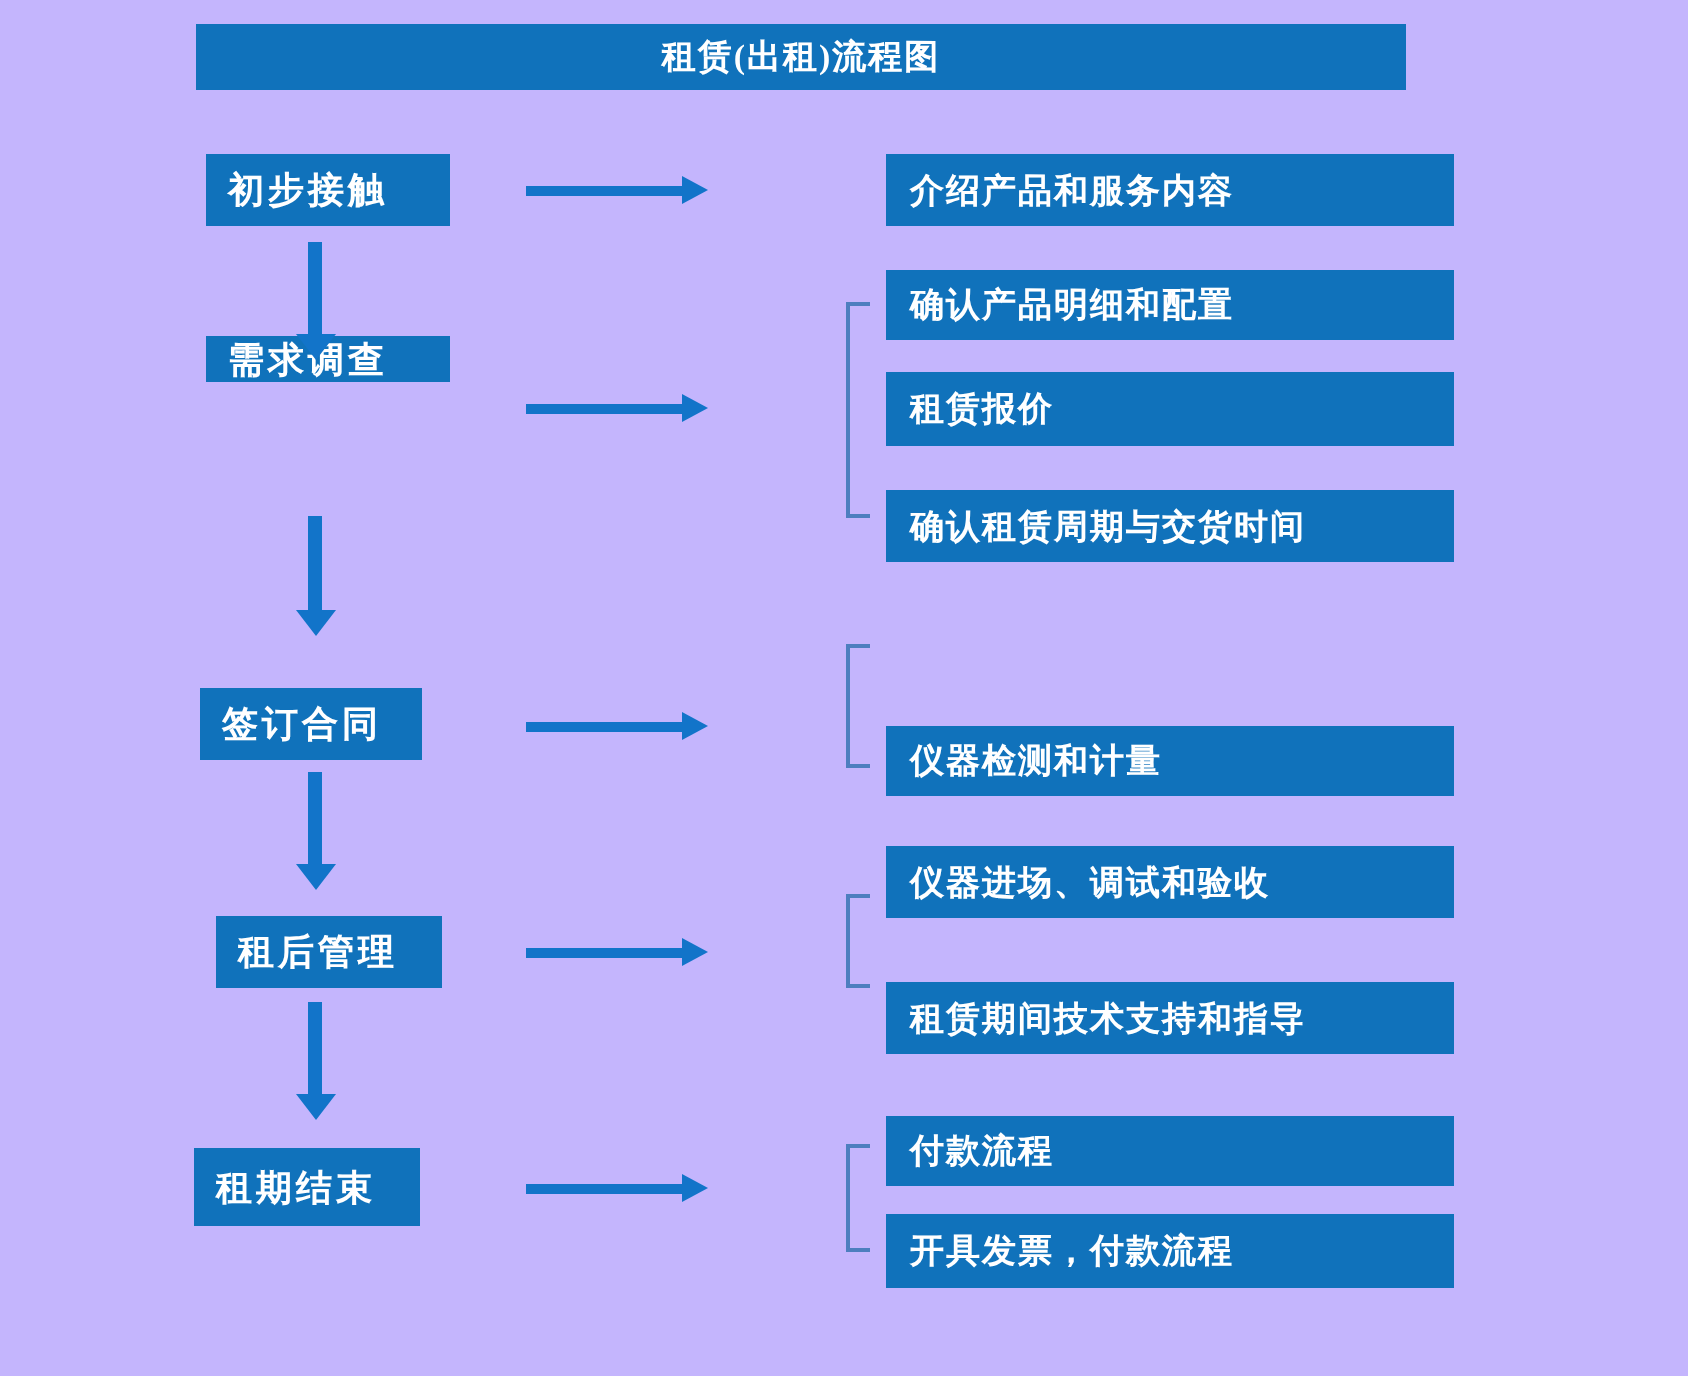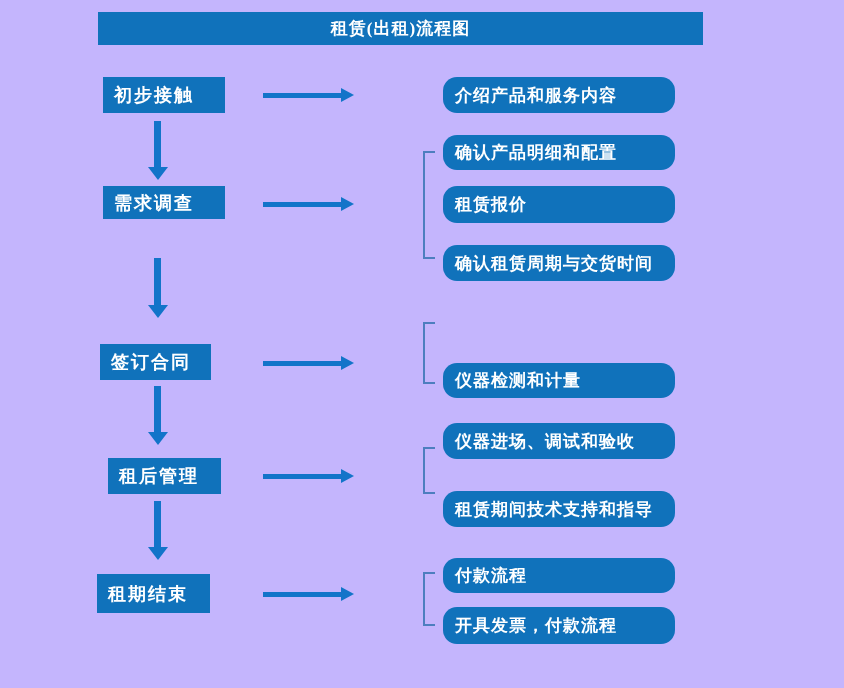--- a/index.html
+++ b/index.html
@@ -39,39 +39,38 @@
     color: #ffffff;
     font-size: 18px;
     font-weight: bold;
     letter-spacing: 2px;
     display: flex;
     align-items: center;
     padding-left: 11px;
     box-sizing: border-box;
   }
   .lb1 { left:103px; top:77px;  width:122px; height:36px; }
-  .lb2 { left:103px; top:186px; width:122px; height:33px; }
+  .lb2 { left:103px; top:168px; width:122px; height:23px; }
   .lb3 { left:100px; top:344px; width:111px; height:36px; }
   .lb4 { left:97px;  top:458px; width:113px; height:36px;margin-left:11px; }
   .lb5 { left:97px;  top:574px; width:113px; height:39px; }
   
   .detail-box {
     position: absolute;
     left: 443px;
-    width: 232px;
+    width: 284px;
     background: #1072bb;
     color: #ffffff;
     font-size: 17px;
     font-weight: bold;
     letter-spacing: 1px;
     display: flex;
     align-items: center;
     padding-left: 12px;
     box-sizing: border-box;
-    border-radius: 14px;
   }
   .rb1  { top:77px;  height:36px; }
   .rb2  { top:135px; height:35px; }
   .rb3  { top:186px; height:37px; }
   .rb4  { top:245px; height:36px; }
   .rb5  { top:313px; height:35px; }
   .rb6  { top:363px; height:35px; }
   .rb7  { top:423px; height:36px; }
   .rb8  { top:491px; height:36px; }
   .rb9  { top:558px; height:35px; }

